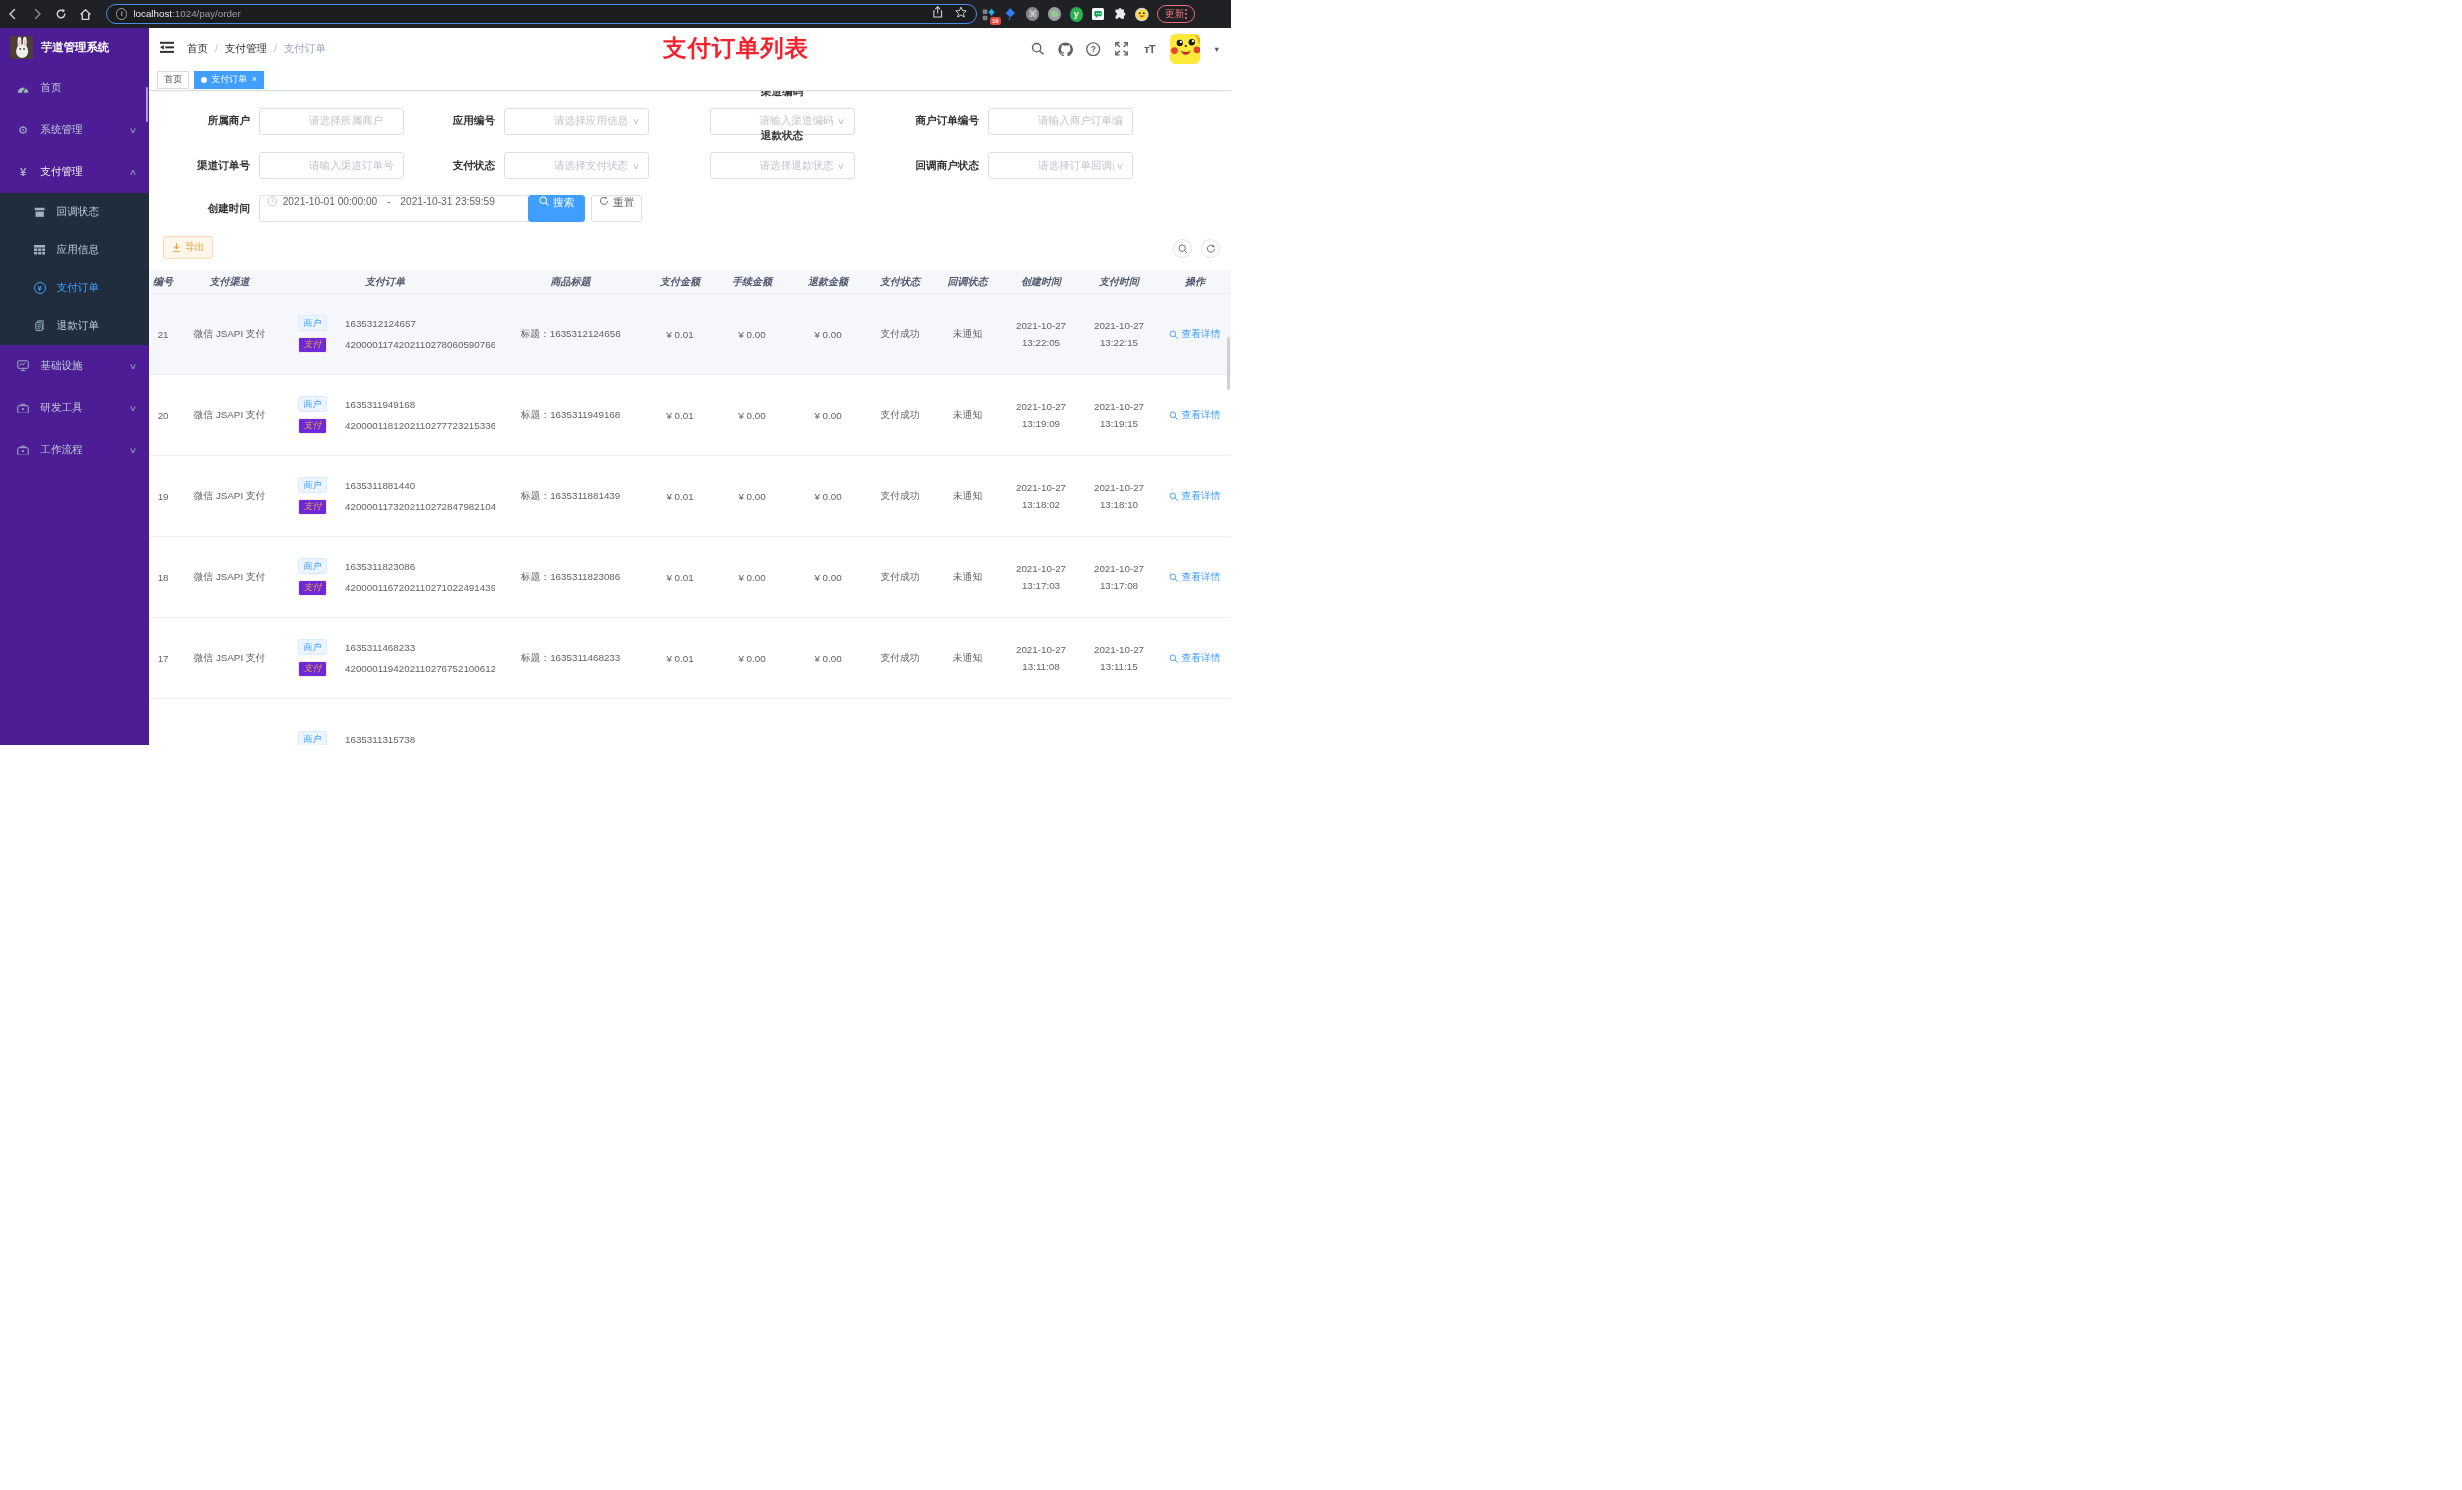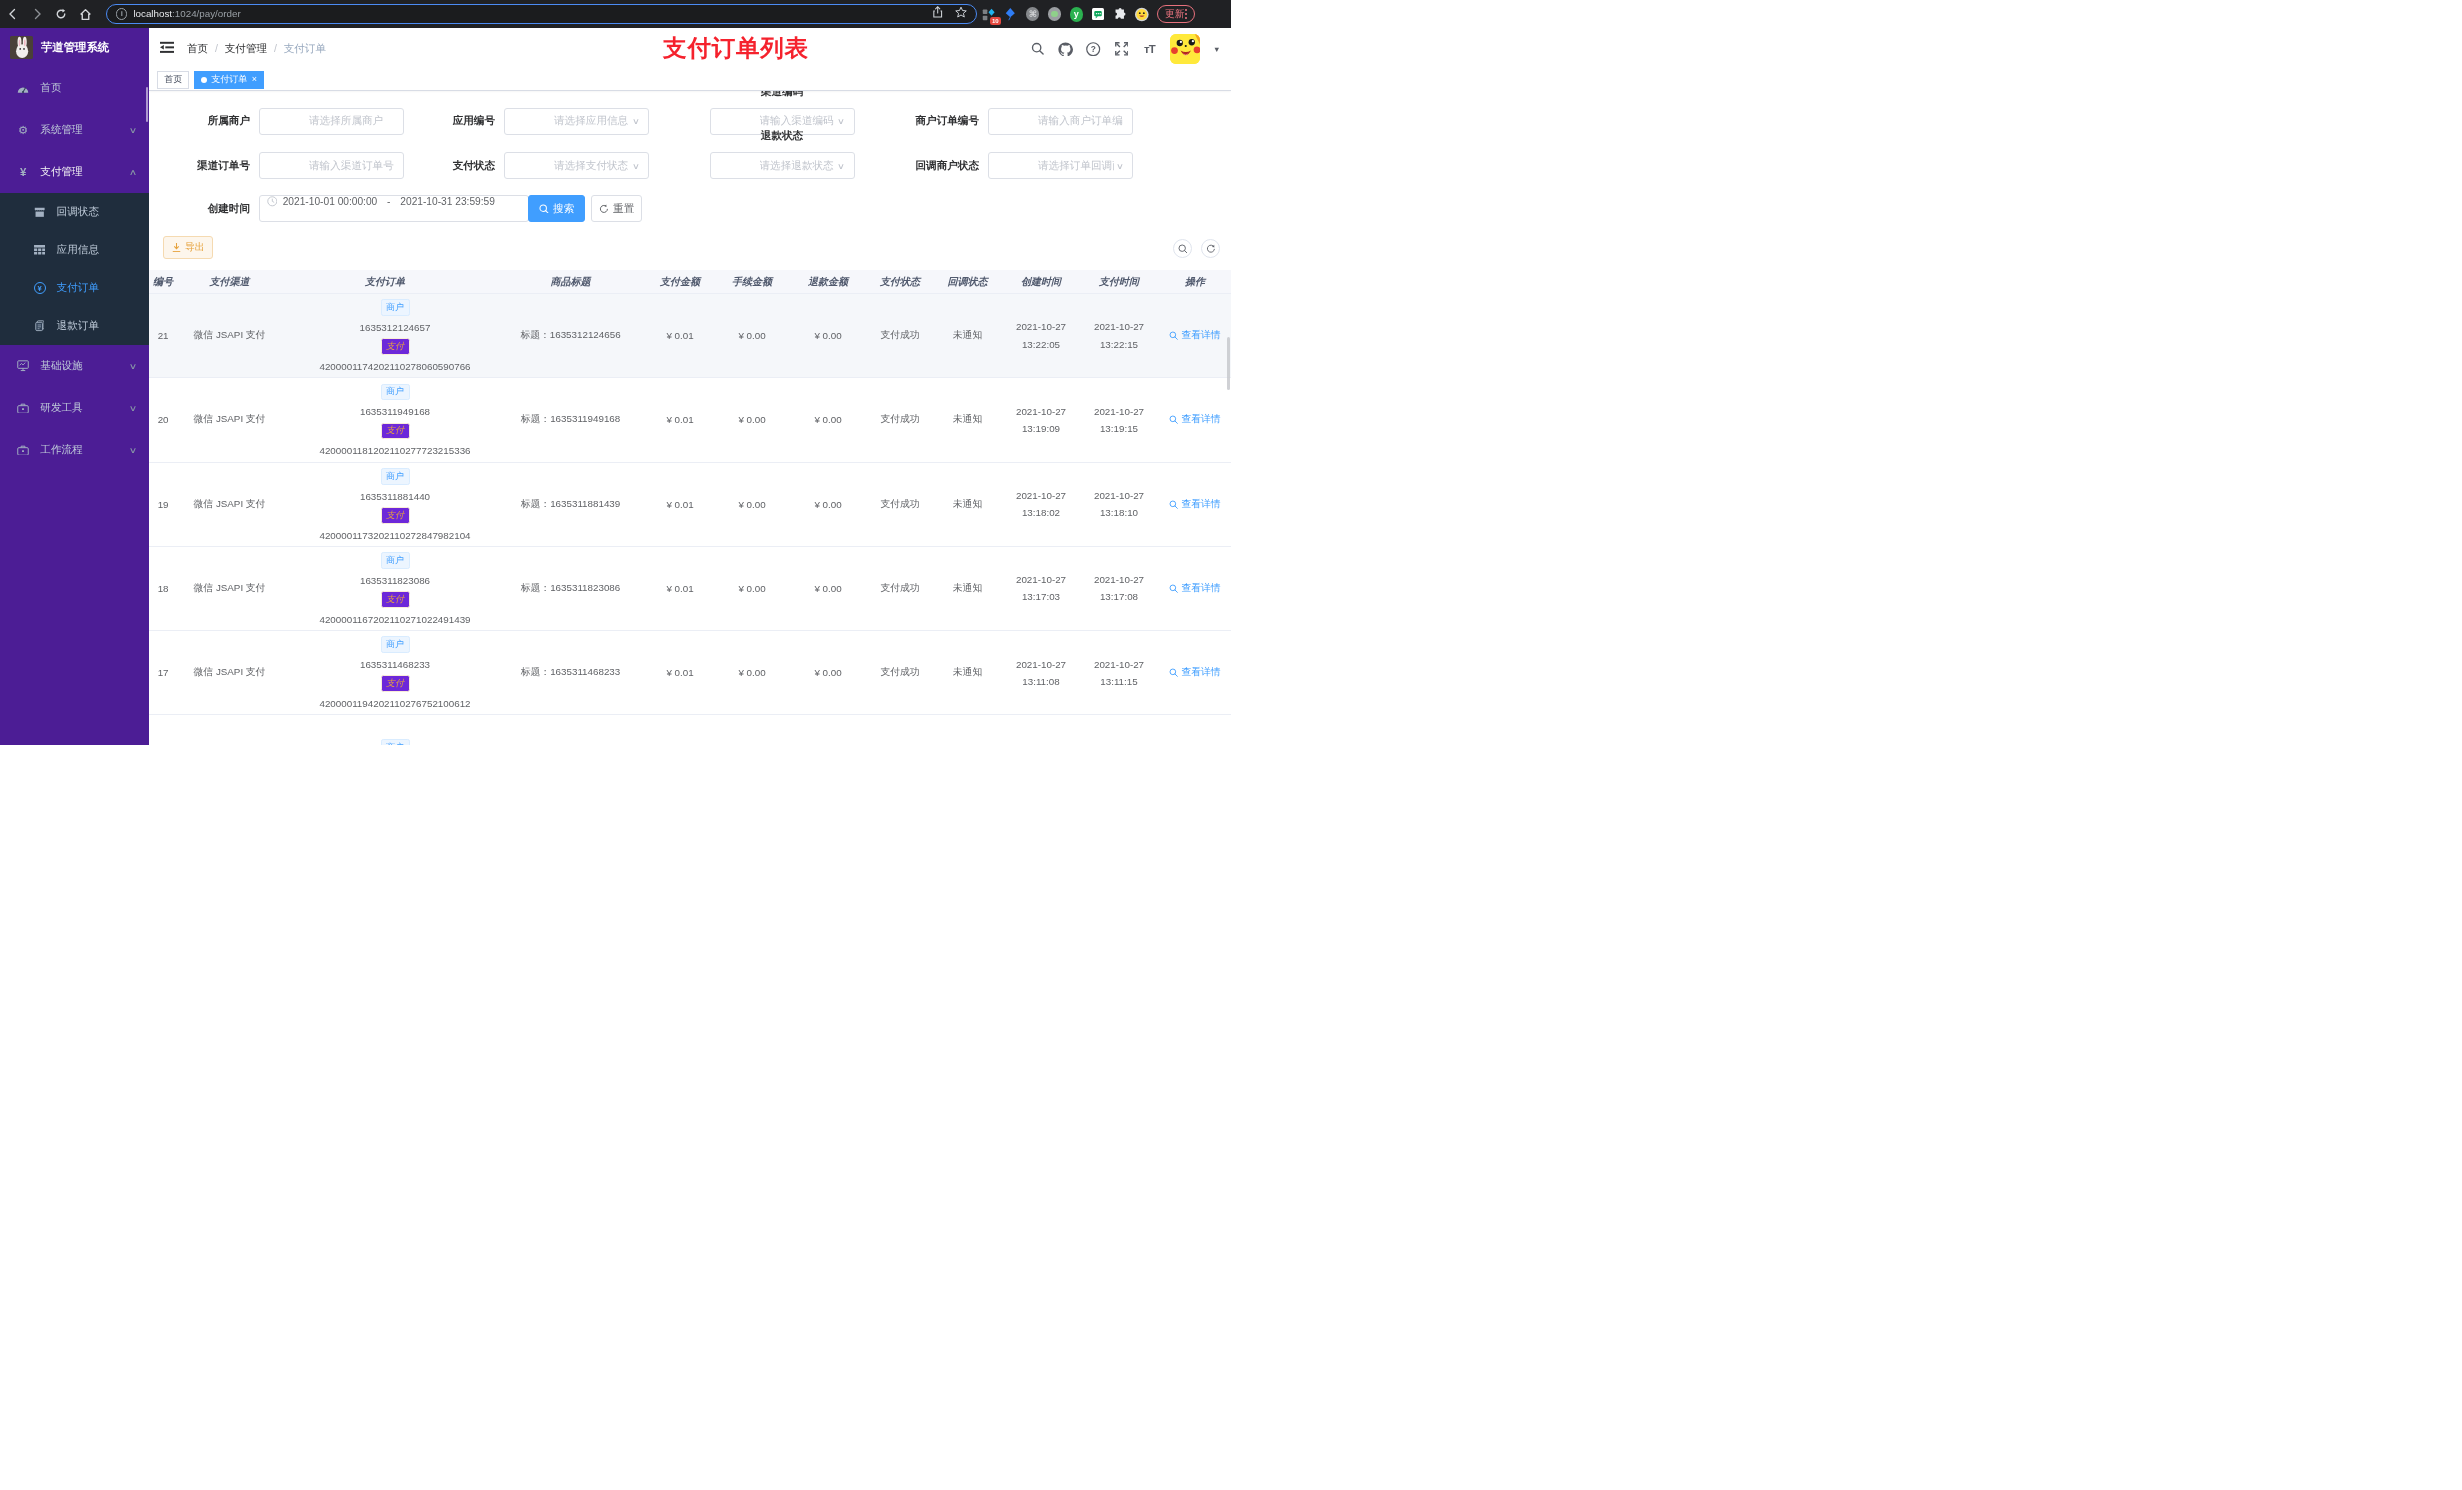--- a/index.html
+++ b/index.html
@@ -84,21 +84,21 @@
   .f-label { font-size:10.6px; color:#303133; font-weight:600; white-space:nowrap; }
   .control { width:145px; height:27px; border:0.8px solid #dcdfe6; border-radius:3px; background:#fff;
     display:flex; align-items:center; padding:0 9px; font-size:10.6px; color:#c0c4cc; white-space:nowrap; overflow:hidden; flex:none; cursor:text;}
   .control .ph { flex:1; overflow:hidden;margin-left:40px; }
   .sel-arrow { color:#c0c4cc; font-size:8.3px; transform:scaleX(1.3); margin-left:3px; }
   .date-label { position:absolute; left:23px; width:78px; text-align:right; line-height:27px; }
   .date-control { position:absolute; left:110px; width:270px; height:27px; border:0.8px solid #dcdfe6; border-radius:3px;
     display:flex; align-items:flex-start; padding:0 6.8px; gap:5.3px; font-size:10.2px; color:#606266; white-space:nowrap; overflow:hidden; cursor:text;}
   .clock-ic { color:#c0c4cc; flex:none; }
   .date-sep { color:#606266; padding:0 4.5px; }
-  .btn { height:27px; border-radius:3px; font-size:10.6px; display:flex; align-items:center; justify-content:center; gap:4.5px; cursor:pointer; }
+  .btn { height:27px; border-radius:3px; font-size:10.6px; display:flex; justify-content:center; gap:4.5px; cursor:pointer; }
   .btn-search { position:absolute; left:379px; width:57px; background:#409eff; color:#fff; border:0.8px solid #409eff; }
   .btn-reset  { position:absolute; left:442px; width:51px; background:#fff; color:#606266; border:0.8px solid #dcdfe6; }
   .btn-export { position:absolute; left:14.4px; top:145px; width:50px; height:23px; border-radius:3px;
     background:#fdf6ec; border:0.8px solid #f5dab1; color:#e6a23c; font-size:9.8px;
     display:flex; align-items:center; justify-content:center; gap:3.8px; cursor:pointer; }
   .tool-circle { position:absolute; top:148px; width:19px; height:19px; border-radius:50%;
     border:0.8px solid #dfe4ed; color:#5a5e66; display:flex; align-items:center; justify-content:center; cursor:pointer; }
   .tc1 { left:1024px; } .tc2 { left:1052px; }
   
   .tbl-wrap { position:absolute; top:179px; left:0; width:1082px; }
@@ -107,21 +107,21 @@
   col.w-am{width:68px} col.w-fe{width:76px} col.w-re{width:76px} col.w-st{width:68px}
   col.w-no{width:67px} col.w-ct{width:80px} col.w-pt{width:76px} col.w-ac{width:76px}
   thead th { height:23.5px; background:#f6f7fb; color:#515a6e; font-size:10px; font-weight:bold;
     text-align:center; border-bottom:0.8px solid #ebeef5; padding:0; white-space:nowrap; overflow:hidden;font-style:italic; }
   thead th.c-id, td.c-id { overflow:hidden; }
   .clip-l { display:inline-block; margin-left:-6.8px; }
   tbody td { height:81px; font-size:9.8px; color:#606266; text-align:center; vertical-align:middle;
     border-bottom:0.8px solid #ebeef5; padding:0 3px; white-space:nowrap; overflow:hidden; }
   tbody tr.hovered { background:#f5f7fa; }
   td.c-po { text-align:left; padding-left:23px; }
-  .po-line { display:flex; align-items:center; gap:6px; margin:5.3px 0;flex-direction:column; }
+  .po-line { display:flex; align-items:center; gap:18px; margin:5.3px 0; }
   .tag { display:inline-flex; align-items:center; height:16.7px; padding:0 4.5px; border-radius:2.3px; font-size:9px; flex:none; }
   .tag-m { color:#409eff; background:#ecf5ff; border:0.8px solid #d9ecff; }
   .tag-p { color:#e6a23c; background:#6d28d9; border:0.8px solid #faecd8;font-style:italic; }
   .t2 { line-height:1.75; }
   .detail-link { color:#409eff; display:inline-flex; align-items:center; gap:3px; cursor:pointer; text-decoration:none; }
   tr.partial td { border-bottom:none; height:81px; }
   .page-scrollbar { position:absolute; right:1.5px; top:337px; width:3px; height:53px; background:#c4c6ca; border-radius:1.5px; opacity:.8; }
 </style>
 </head>
 <body>

